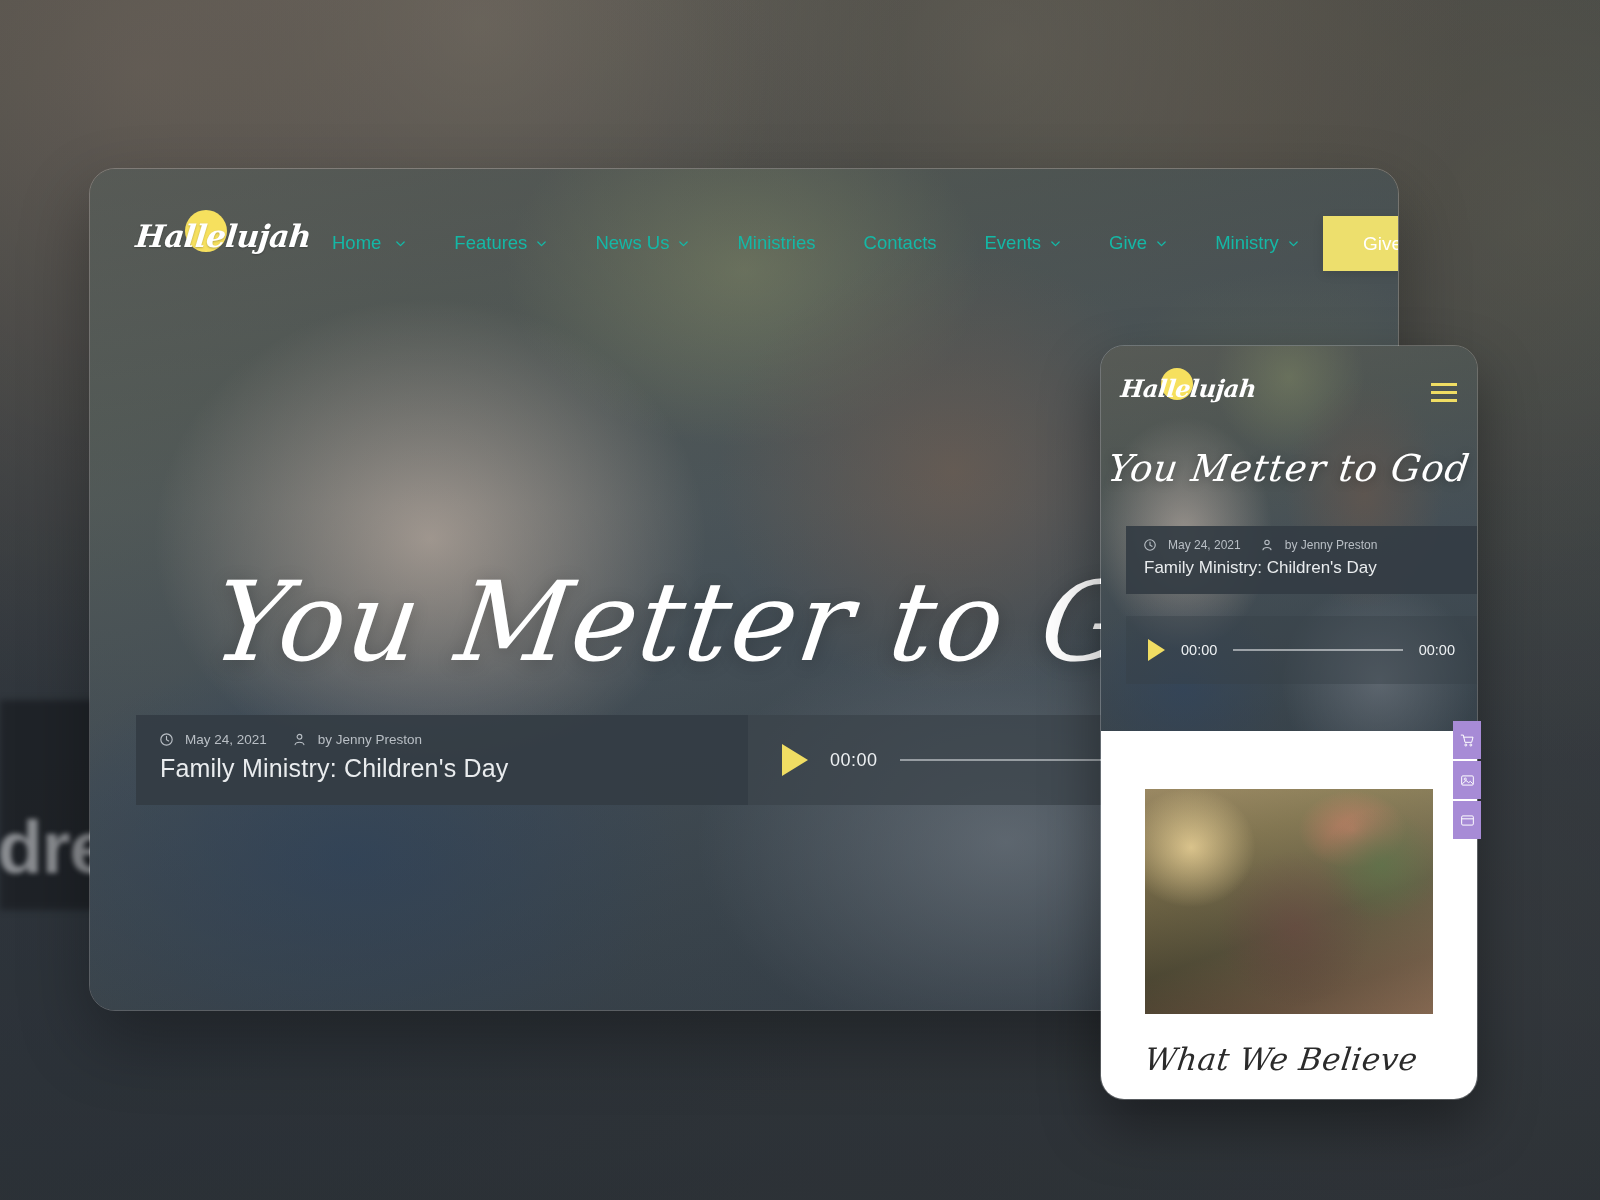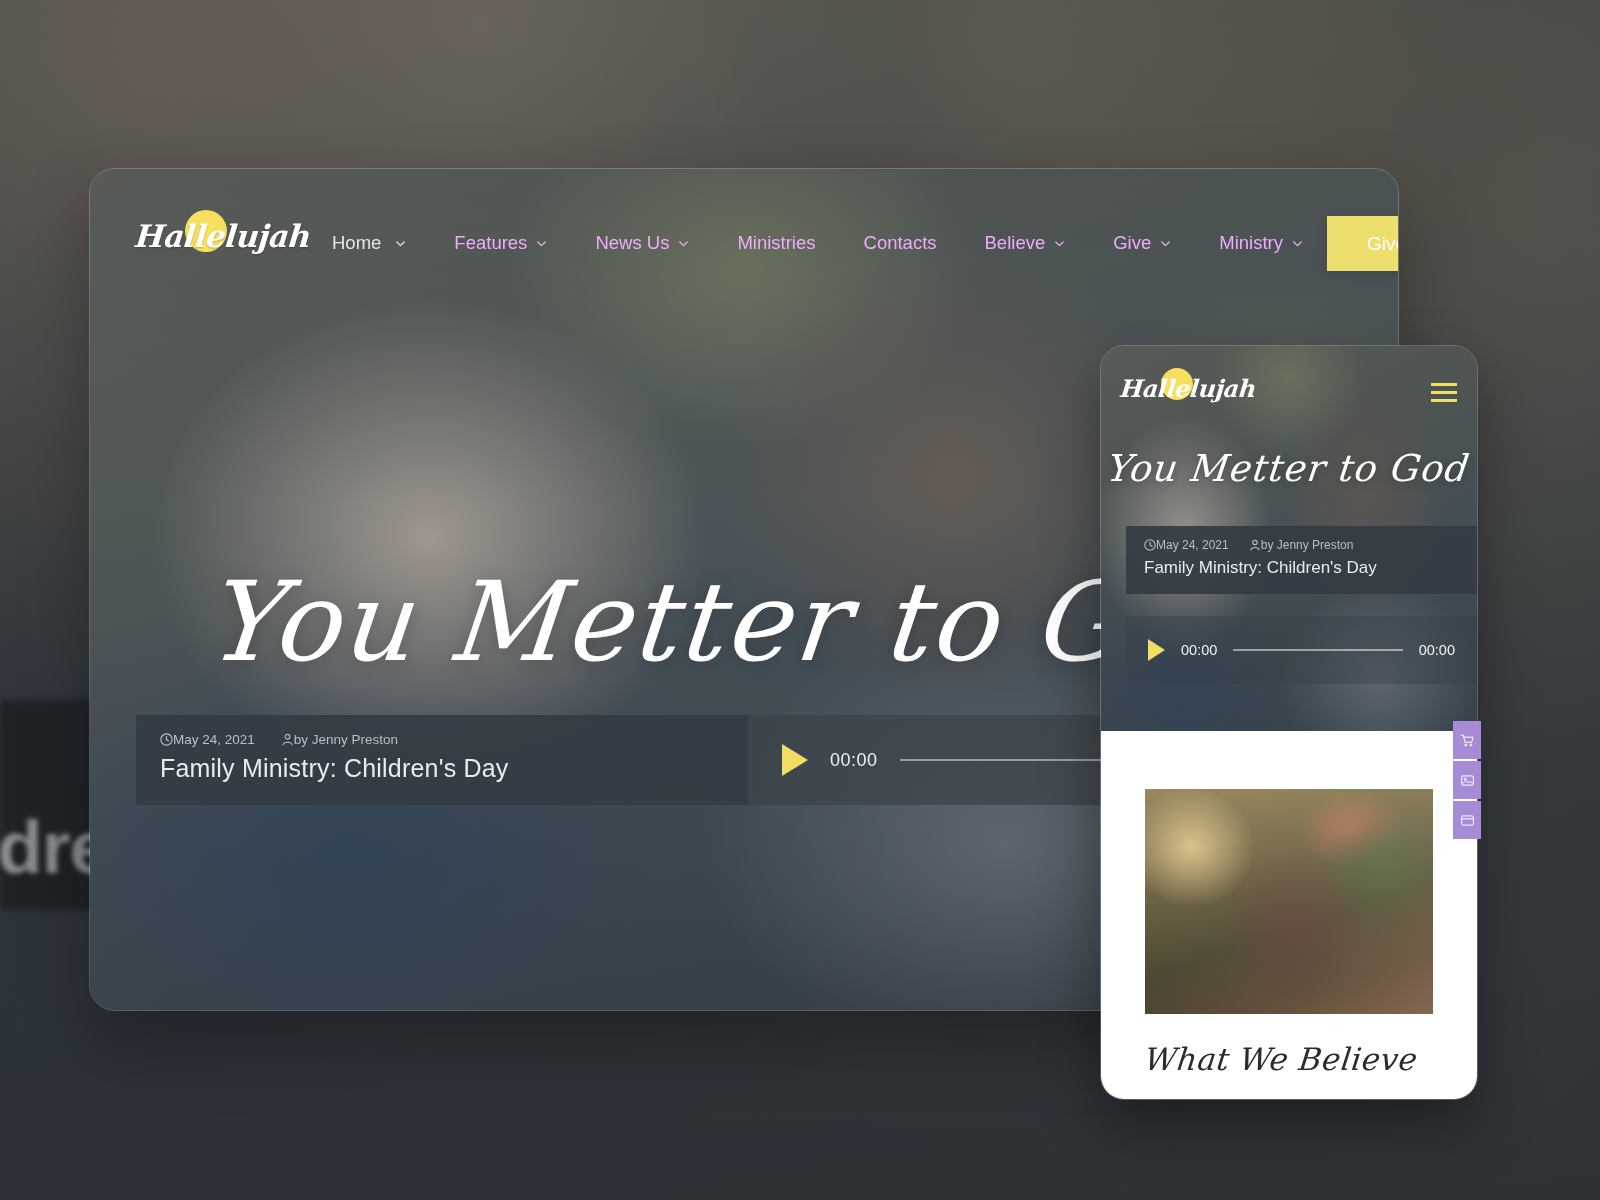--- a/index.html
+++ b/index.html
@@ -84,24 +84,24 @@
     font-size:31px; color:#ffffff; letter-spacing:-.6px;
     text-shadow:0 1px 2px rgba(0,0,0,.25);
     transform:skewX(-6deg);
   }
   .nav-links{
     display:flex; align-items:center; gap:0; margin-left:44px;
     flex:1 1 auto;
   }
   .nav-item{
     display:flex; align-items:center; gap:9px;
-    padding:0 24px; font-size:18.5px; color:#f0abfc;
+    padding:0 24px; font-size:18.5px; color:#14b8a6;
     cursor:pointer; white-space:nowrap;
   }
-  .nav-item.active{ color:#e5e5e5;gap:14px; }
+  .nav-item.active{ color:#14b8a6;gap:14px; }
   .caret{ display:inline-block; width:11px; height:11px; }
   .caret svg{ display:block; }
   .give-btn{
     flex:0 0 auto; margin-left:auto;
     background:#eddf6d; color:#ffffff;
     font-size:19px; padding:18px 40px;
     border:none; cursor:pointer; line-height:1;
     box-shadow:0 3px 10px rgba(0,0,0,.12);
   }
 
@@ -124,21 +124,21 @@
     display:flex; align-items:stretch; height:90px;
   }
   .sermon-info{
     background:rgba(52,60,68,.93);
     padding:17px 26px 0 24px; width:612px; flex:0 0 auto;
   }
   .sermon-meta{
     display:flex; align-items:center; gap:26px;
     font-size:13.5px; color:#b9bfc5; margin-bottom:7px;
   }
-  .meta-chunk{ display:flex; align-items:center; gap:0; }
+  .meta-chunk{ display:flex; align-items:center; gap:12px; }
   .meta-chunk svg{ display:block; }
   .sermon-title{
     font-size:25px; color:#e9ecee; font-weight:400; letter-spacing:.2px;
   }
   .sermon-player{
     flex:1 1 auto; background:rgba(58,66,74,.72);
     display:flex; align-items:center; gap:22px; padding:0 34px;
   }
   .play-btn{
     width:0; height:0; cursor:pointer;
@@ -303,21 +303,21 @@
 
       <div class="nav-item">
         <span>Ministries</span>
       </div>
 
       <div class="nav-item">
         <span>Contacts</span>
       </div>
 
       <div class="nav-item">
-        <span>Believe</span>
+        <span>Events</span>
         <span class="caret">
           <svg width="11" height="11" viewBox="0 0 12 12">
               <path d="M2 4.3 L6 8.3 L10 4.3" fill="none" stroke="currentColor" stroke-width="1.4" stroke-linecap="round" stroke-linejoin="round"></path>
             </svg>
         </span>
       </div>
 
       <div class="nav-item">
         <span>Give</span>
         <span class="caret">

